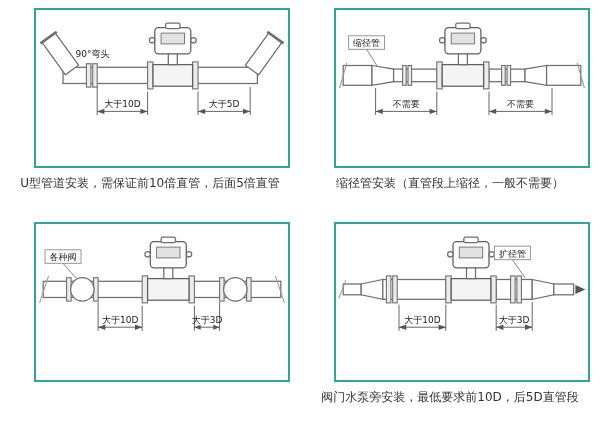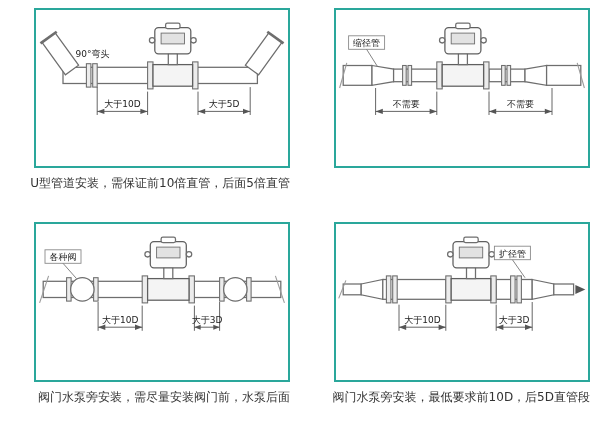--- a/index.html
+++ b/index.html
@@ -1,21 +1,21 @@
 <!DOCTYPE html>
 <html><head>
 <meta charset="utf-8">
 <style>
   * { margin:0; padding:0; box-sizing:border-box; }
   html,body { width:600px; height:429px; background:#ffffff; font-family:"DejaVu Sans", sans-serif; }
   .grid { display:grid; grid-template-columns:300px 300px; grid-template-rows:214px 215px; width:600px; height:429px; }
   .cell { padding:8px 10px 0; }
   .frame { border:2px solid #2aa79b; height:160px; background:#fff;margin-left:24px; }
   .frame svg { width:100%; height:100%; display:block; }
-  .caption { margin-top:7px; text-align:right; font-size:12px; color:#333; line-height:16px; }
+  .caption { margin-top:7px; text-align:center; font-size:12px; color:#333; line-height:16px; }
   .caption:empty { display:none; }
   svg text { font-family:"DejaVu Sans", sans-serif; }
   .pipe { fill:#fff; stroke:#6e6e6e; stroke-width:1.4; }
   .flange { fill:#ececec; stroke:#6e6e6e; stroke-width:1.2; }
   .mbody { fill:#f4f4f4; stroke:#5f5f5f; stroke-width:1.4; }
   .tbody { fill:#fbfbfb; stroke:#5f5f5f; stroke-width:1.4; }
   .disp { fill:#e2e2e2; stroke:#6e6e6e; stroke-width:1; }
   .capln { stroke:#6e6e6e; stroke-width:3; }
   .cut { stroke:#9a9a9a; stroke-width:1.2; }
   .dim line { stroke:#555; stroke-width:1; }
@@ -123,20 +123,21 @@
         <g class="dim">
           <line x1="170" y1="80" x2="170" y2="106"></line>
           <line x1="240" y1="76" x2="240" y2="106"></line>
           <line x1="170" y1="102" x2="240" y2="102"></line>
           <polygon class="ah" points="170,102 178,99 178,105"></polygon>
           <polygon class="ah" points="240,102 232,99 232,105"></polygon>
         </g>
         <text class="dimt" x="205" y="97">不需要</text>
       </svg>
     </div>
+    <div class="caption">缩径管安装（直管段上缩径，一般不需要）</div>
 
   </div>
 
   <div class="cell">
     <div class="frame">
       <svg viewBox="0 0 280 152" preserveAspectRatio="xMidYMid meet">
         <g>
           <rect class="pipe" x="8" y="53" width="264" height="18"></rect>
           <line class="cut" x1="14" y1="47" x2="4" y2="77"></line>
           <line class="cut" x1="266" y1="47" x2="276" y2="77"></line>
@@ -178,21 +179,20 @@
         <g class="dim">
           <line x1="176" y1="80" x2="176" y2="108"></line>
           <line x1="204" y1="76" x2="204" y2="108"></line>
           <line x1="176" y1="104" x2="204" y2="104"></line>
           <polygon class="ah" points="176,104 183,101.2 183,106.8"></polygon>
           <polygon class="ah" points="204,104 197,101.2 197,106.8"></polygon>
         </g>
         <text class="dimt" x="190" y="99">大于3D</text>
       </svg>
     </div>
-    <div class="caption">阀门水泵旁安装，需尽量安装阀门前，水泵后面</div>
   </div>
 
   <div class="cell">
     <div class="frame">
       <svg viewBox="0 0 280 152" preserveAspectRatio="xMidYMid meet">
         <g>
           <rect class="pipe" x="8" y="56" width="20" height="12"></rect>
           <line class="cut" x1="11" y1="52" x2="3" y2="72"></line>
           <polygon class="pipe" points="28,56 52,51 52,73 28,68"></polygon>
           <rect class="pipe" x="52" y="51" width="70" height="22"></rect>

